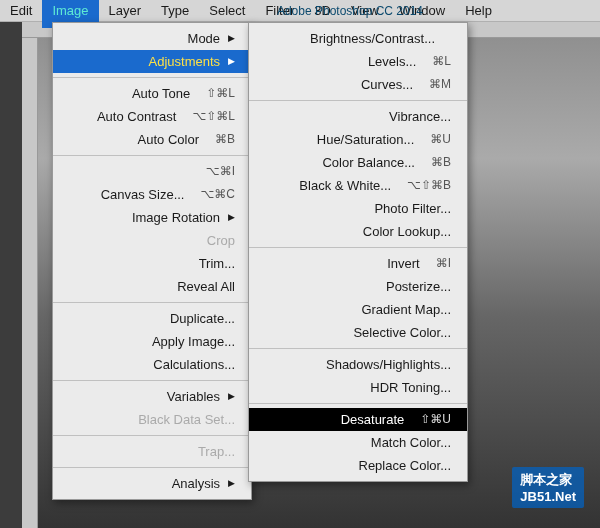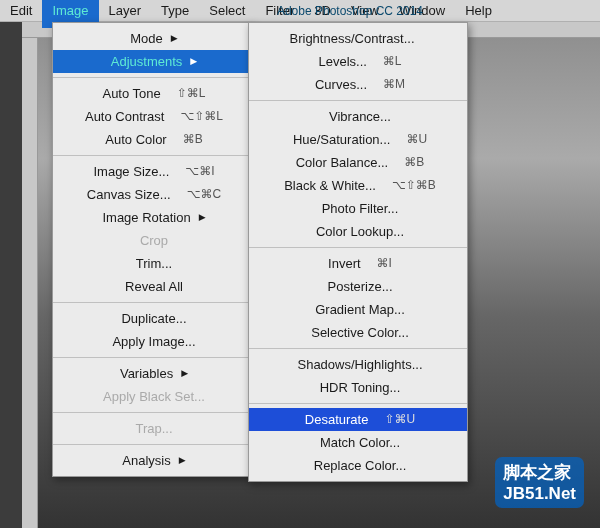--- a/index.html
+++ b/index.html
@@ -85,43 +85,43 @@
       background: #ebebeb;
       border: 1px solid #999;
       box-shadow: 2px 3px 8px rgba(0,0,0,0.4);
       z-index: 201;
       padding: 4px 0;
     }
 
     .menu-item {
       display: flex;
       align-items: center;
-      justify-content: center;
+      justify-content: flex-end;
       padding: 2px 16px 2px 20px;
       color: #1a1a1a;
       cursor: default;
       white-space: nowrap;
       font-size: 13px;
       line-height: 19px;
     }
     .menu-item.disabled {
       color: #aaa;
     }
     .menu-item.highlighted {
-      background: #1d4ed8;
+      background: #000000;
       color: white;
     }
     .menu-item.has-submenu::after {
       content: '▶';
       font-size: 9px;
       margin-left: 8px;
     }
     .menu-item.has-submenu-adj {
       background: #1a6acd;
-      color: #5eead4;
+      color: #fde047;
     }
     .menu-item.has-submenu-adj::after {
       content: '▶';
       font-size: 9px;
       margin-left: 8px;
       color: white;
     }
 
     .menu-separator {
       height: 1px;
@@ -142,23 +142,23 @@
     .watermark {
       position: absolute;
       bottom: 20px;
       right: 16px;
       z-index: 300;
     }
     .watermark-box {
       background: rgba(0,100,200,0.7);
       color: white;
       padding: 4px 8px;
-      font-size: 17px;
+      font-size: 13px;
       font-weight: bold;
-      border-radius: 7px;
+      border-radius: 2px;
     }
 
     
     .toolbar-strip {
       position: absolute;
       top: 22px;
       left: 0;
       width: 22px;
       height: 506px;
       background: #3c3c3c;
@@ -233,21 +233,20 @@
     <span class="shortcut">⌥⇧⌘L</span>
   </div>
 
   <div class="menu-item">
     <span>Auto Color</span>
     <span class="shortcut">⌘B</span>
   </div>
   <div class="menu-separator"></div>
 
   <div class="menu-item">
-    <span>Image Size...</span>
     <span class="shortcut">⌥⌘I</span>
   </div>
 
   <div class="menu-item">
     <span>Canvas Size...</span>
     <span class="shortcut">⌥⌘C</span>
   </div>
 
   <div class="menu-item has-submenu">
     <span>Image Rotation</span>
@@ -267,28 +266,31 @@
   <div class="menu-separator"></div>
 
   <div class="menu-item">
     <span>Duplicate...</span>
   </div>
 
   <div class="menu-item">
     <span>Apply Image...</span>
   </div>
 
+  <div class="menu-item">
+    <span>Calculations...</span>
+  </div>
   <div class="menu-separator"></div>
 
   <div class="menu-item has-submenu">
     <span>Variables</span>
   </div>
 
   <div class="menu-item disabled">
-    <span>Apply Black Set...</span>
+    <span>Black Data Set...</span>
   </div>
   <div class="menu-separator"></div>
 
   <div class="menu-item disabled">
     <span>Trap...</span>
   </div>
   <div class="menu-separator"></div>
 
   <div class="menu-item has-submenu">
     <span>Analysis</span>

